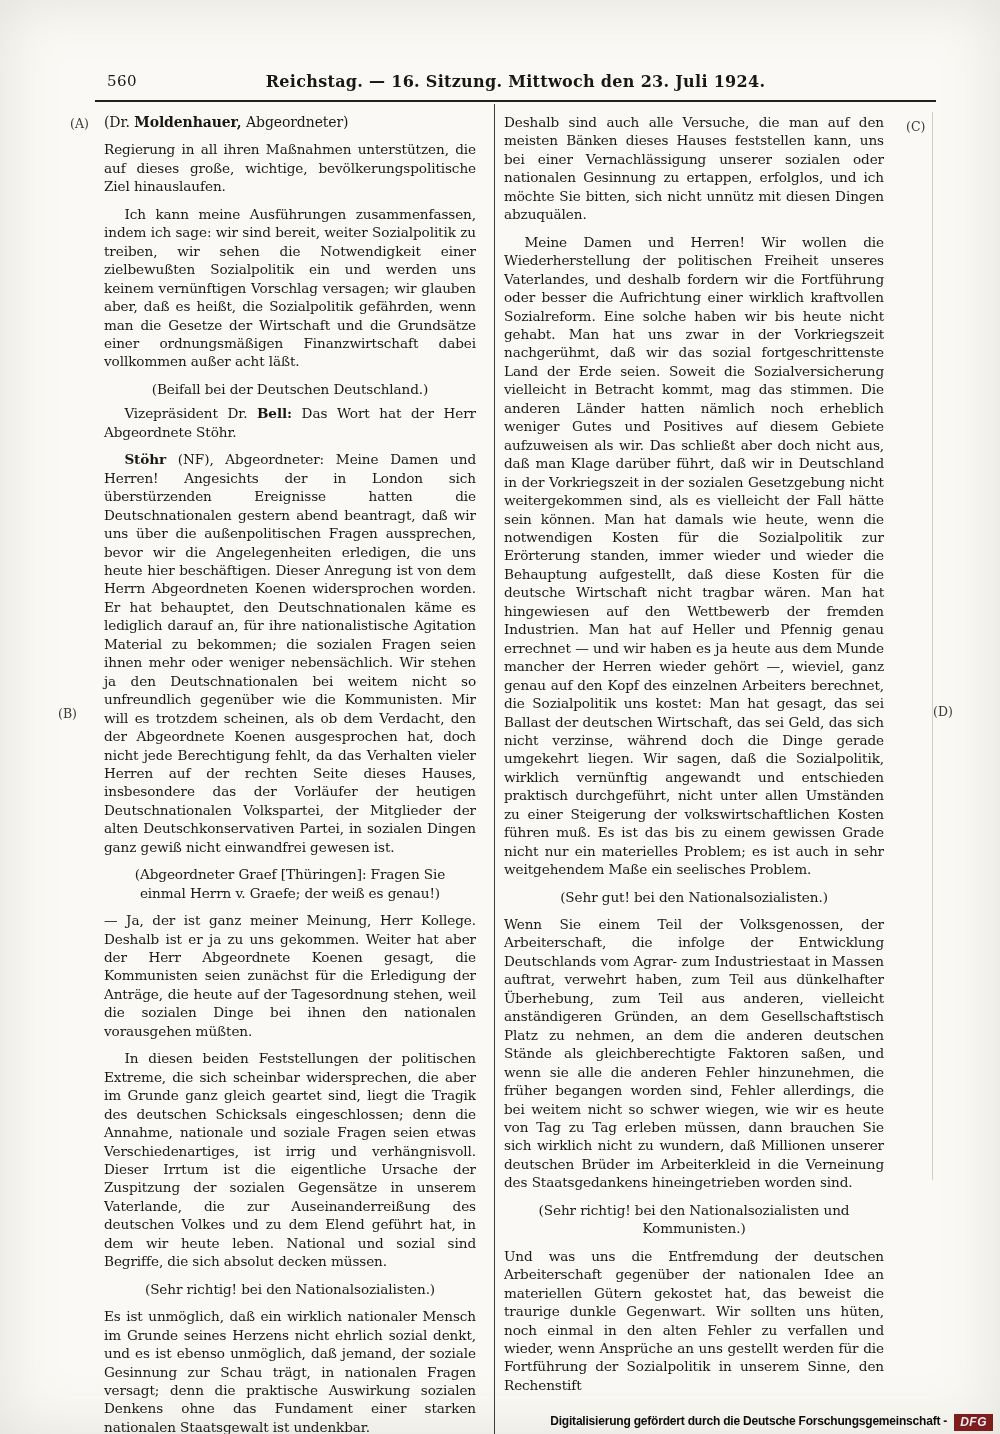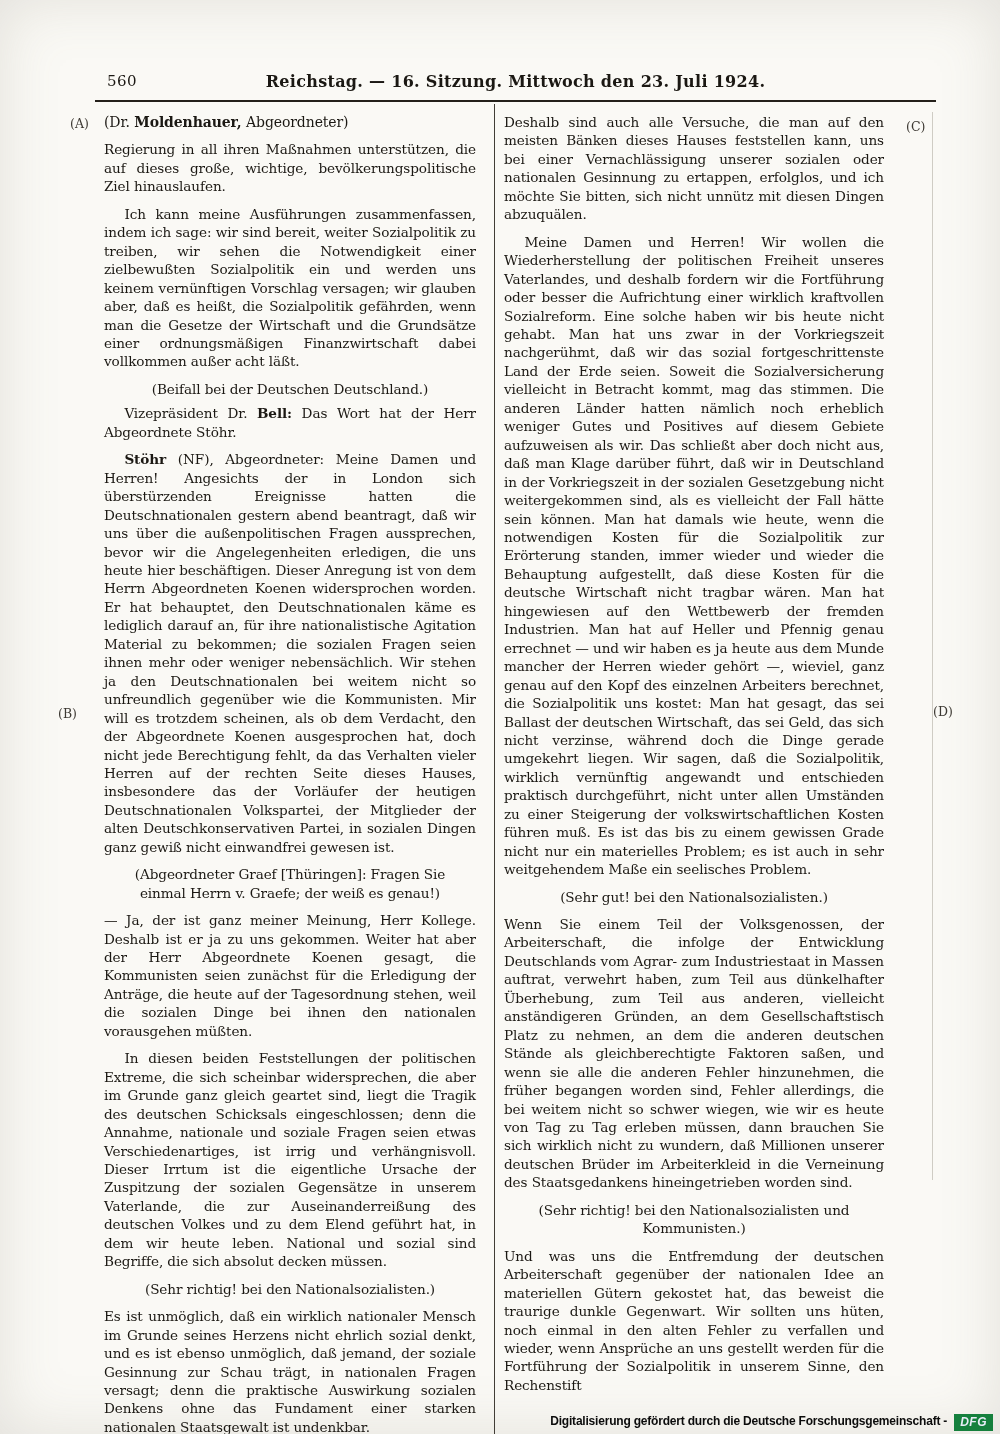--- a/index.html
+++ b/index.html
@@ -59,21 +59,21 @@
   
   .scan-line{position:absolute;left:932px;top:112px;width:1px;height:1068px;background:#cfccc4;}
   
   .footer{
     position:absolute;right:7px;bottom:3px;
     display:flex;align-items:flex-start;gap:7px;
     font-family:"Liberation Sans","DejaVu Sans",sans-serif;
   }
   .credit{font-size:12px;font-weight:bold;color:#0c0c0c;letter-spacing:-0.2px;}
   .dfg-logo{
-    display:inline-block;background:#15803d;color:#e8ecf7;
+    display:inline-block;background:#7f1d1d;color:#e8ecf7;
     font-size:12px;font-weight:bold;font-style:italic;
     padding:1px 6px 2px 6px;line-height:14px;letter-spacing:.5px;
   }
 </style>
 </head>
 <body>
 
 <div class="vignette"></div>
 
 <div class="header">

